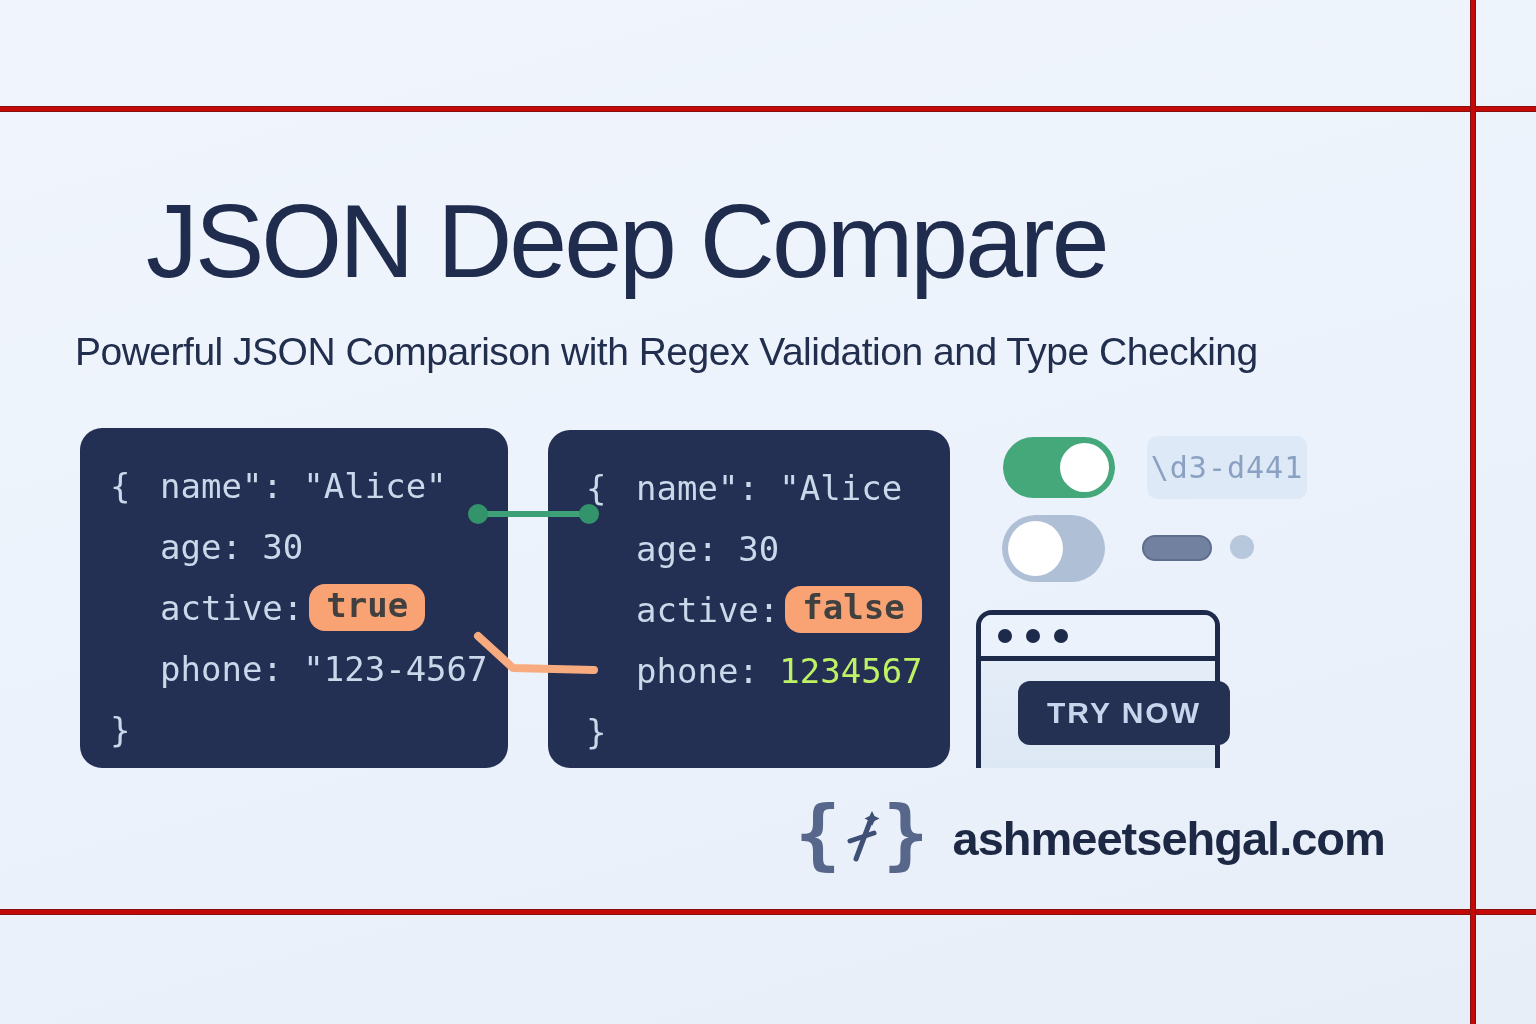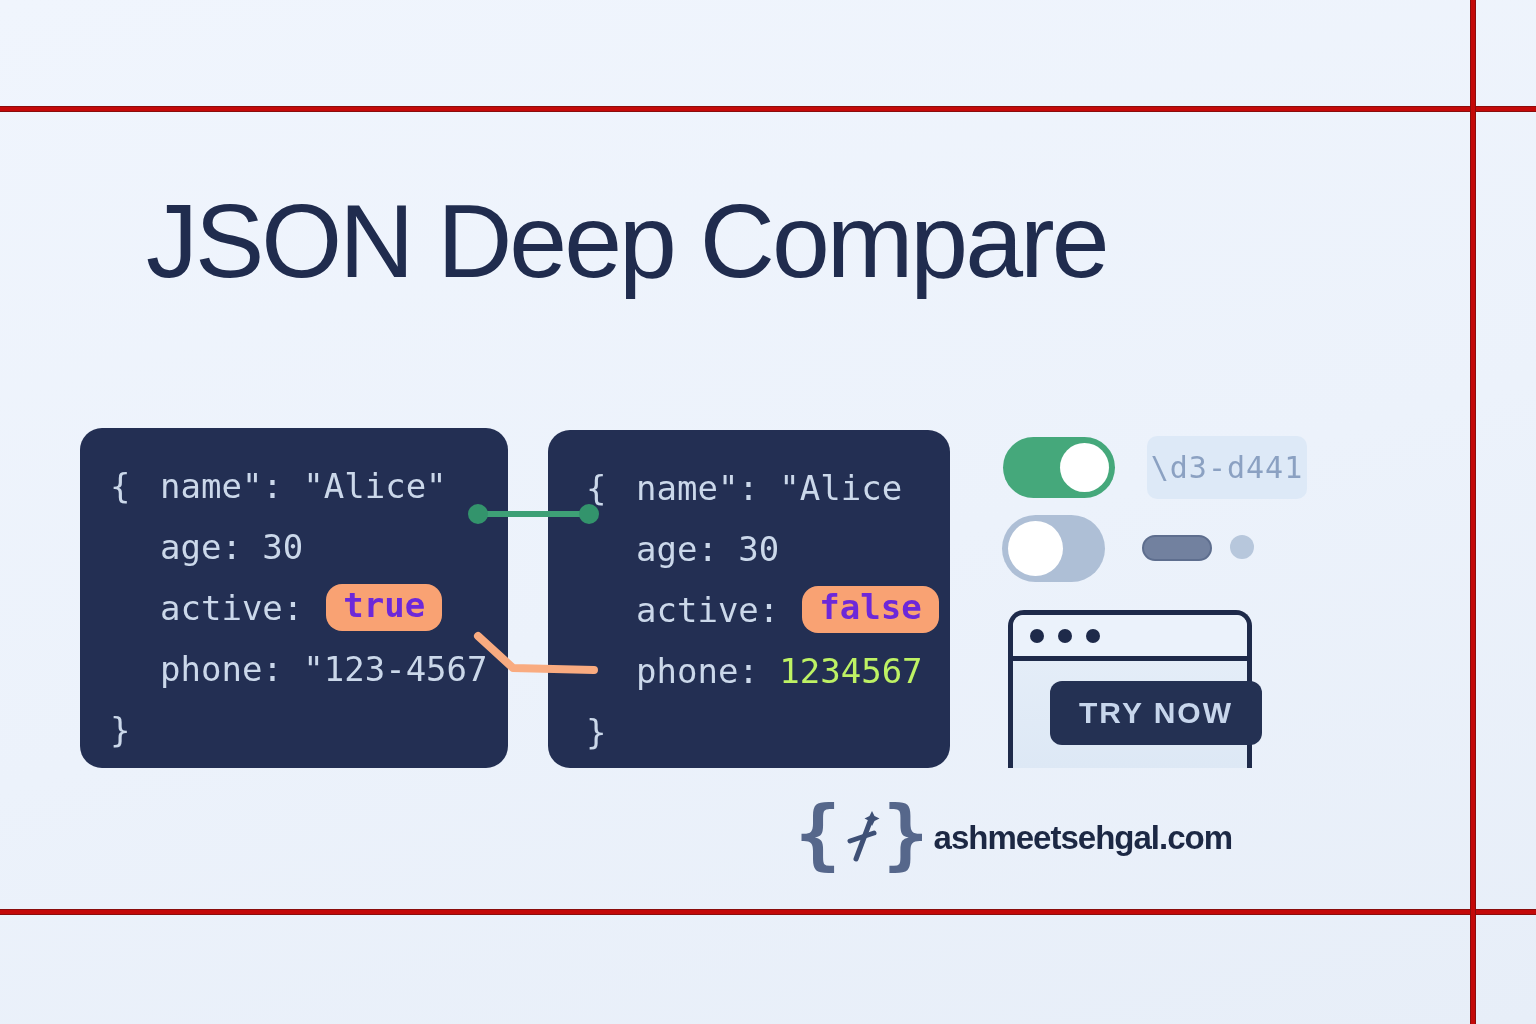--- a/index.html
+++ b/index.html
@@ -30,22 +30,22 @@
   .panel {
     position:absolute; background:#232f53; border-radius:22px;
     color:#cbd8ea; font-family:"DejaVu Sans Mono","Liberation Mono",monospace;
     font-size:34px; padding:27px 0 0 30px; box-sizing:border-box; overflow:hidden;
   }
   .panel.left  { left:80px;  top:428px; width:428px; height:340px; }
   .panel.rightp{ left:548px; top:430px; width:402px; height:338px; padding-left:38px; }
   .code-line { display:flex; align-items:center; height:61px; white-space:pre; }
   .brace-col { width:50px; flex:none; }
   .val-badge {
-    display:inline-block; background:#f9a273; color:#6d28d9; font-weight:bold;
-    border-radius:16px; padding:2px 17px 6px; margin-left:23px; line-height:1.15;
+    display:inline-block; background:#f9a273; color:#404040; font-weight:bold;
+    border-radius:16px; padding:2px 17px 6px; margin-left:6px; line-height:1.15;
   }
   .orange-text { color:#bef264; }
 
   .connectors { position:absolute; left:0; top:0; pointer-events:none; }
 
   
   .toggle { position:absolute; }
   .toggle .knob { position:absolute; background:#ffffff; border-radius:50%; }
   .toggle.on  { left:1003px; top:437px; width:112px; height:61px; border-radius:31px; background:#45a87b; }
   .toggle.on .knob  { right:6px; top:6px; width:49px; height:49px; }
@@ -56,21 +56,21 @@
     position:absolute; left:1147px; top:436px; width:160px; height:63px;
     background:#dde9f7; border-radius:10px; display:flex; align-items:center; justify-content:center;
     font-family:"DejaVu Sans Mono","Liberation Mono",monospace; font-size:30px; color:#8ba1c2; letter-spacing:1px;
   }
   .slate-pill { position:absolute; left:1142px; top:535px; width:70px; height:26px; border-radius:13px;
     background:#72819f; border:2px solid #5e6e8e; box-sizing:border-box; }
   .dot-circle { position:absolute; left:1230px; top:535px; width:24px; height:24px; border-radius:50%; background:#b7c7dc; }
 
   
   .browser {
-    position:absolute; left:1008px; top:610px; width:244px; height:158px;
+    position:absolute; left:976px; top:610px; width:244px; height:158px;
     border:5px solid #1e2a4a; border-bottom:none; border-radius:16px 16px 0 0;
     background:linear-gradient(180deg,#e7eff9,#dde8f5); box-sizing:border-box;
   }
   .browser-bar {
     height:41px; background:#ebf2fb; border-bottom:5px solid #1e2a4a;
     border-radius:10px 10px 0 0; display:flex; align-items:center; padding-left:17px; gap:14px;
   }
   .browser-dot { width:14px; height:14px; border-radius:50%; background:#1e2a4a; }
   .try-now {
     position:absolute; left:37px; top:66px; width:212px; height:64px;
@@ -79,33 +79,34 @@
   }
 
   
   .brand { position:absolute; left:795px; top:796px; display:flex; align-items:center; height:84px; }
   .brand .brace {
     font-family:"DejaVu Sans Mono","Liberation Mono",monospace; font-weight:bold;
     font-size:76px; color:#56678b; line-height:1; transform:translateY(-4px);
   }
   .brand .dagger { margin:0 2px; }
   .brand .domain {
-    margin-left:5px; font-size:33px; font-weight:bold; color:#1c2844; letter-spacing:-1px; white-space:nowrap;
+    margin-left:24px; font-size:47px; font-weight:bold; color:#1c2844; letter-spacing:-1px; white-space:nowrap;
   }
 </style>
 </head>
 <body>
 
 <div class="canvas">
 
   <div class="redline h top"></div>
   <div class="redline h bottom"></div>
   <div class="redline v right"></div>
 
   <div class="title">JSON Deep Compare</div>
+  <div class="subtitle">Powerful JSON Comparison with Regex Validation and Type Checking</div>
 
   <div class="panel left">
     <div class="code-line">
       <span class="brace-col">{</span><span>name": "Alice"</span>
     </div>
     <div class="code-line">
       <span class="brace-col"></span><span>age: 30</span>
     </div>
     <div class="code-line">
       <span class="brace-col"></span><span>active:</span><span class="val-badge">true</span>

